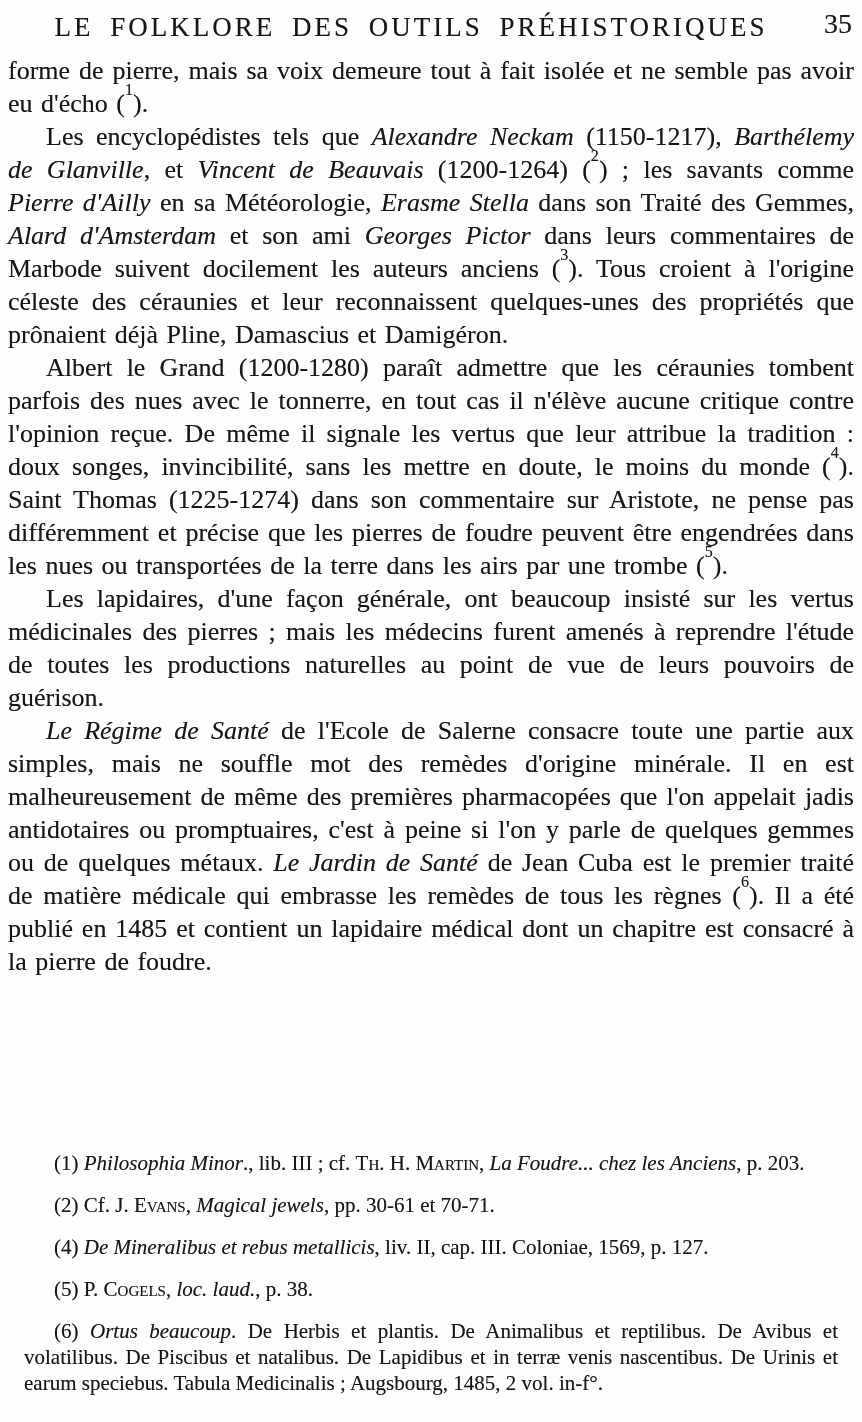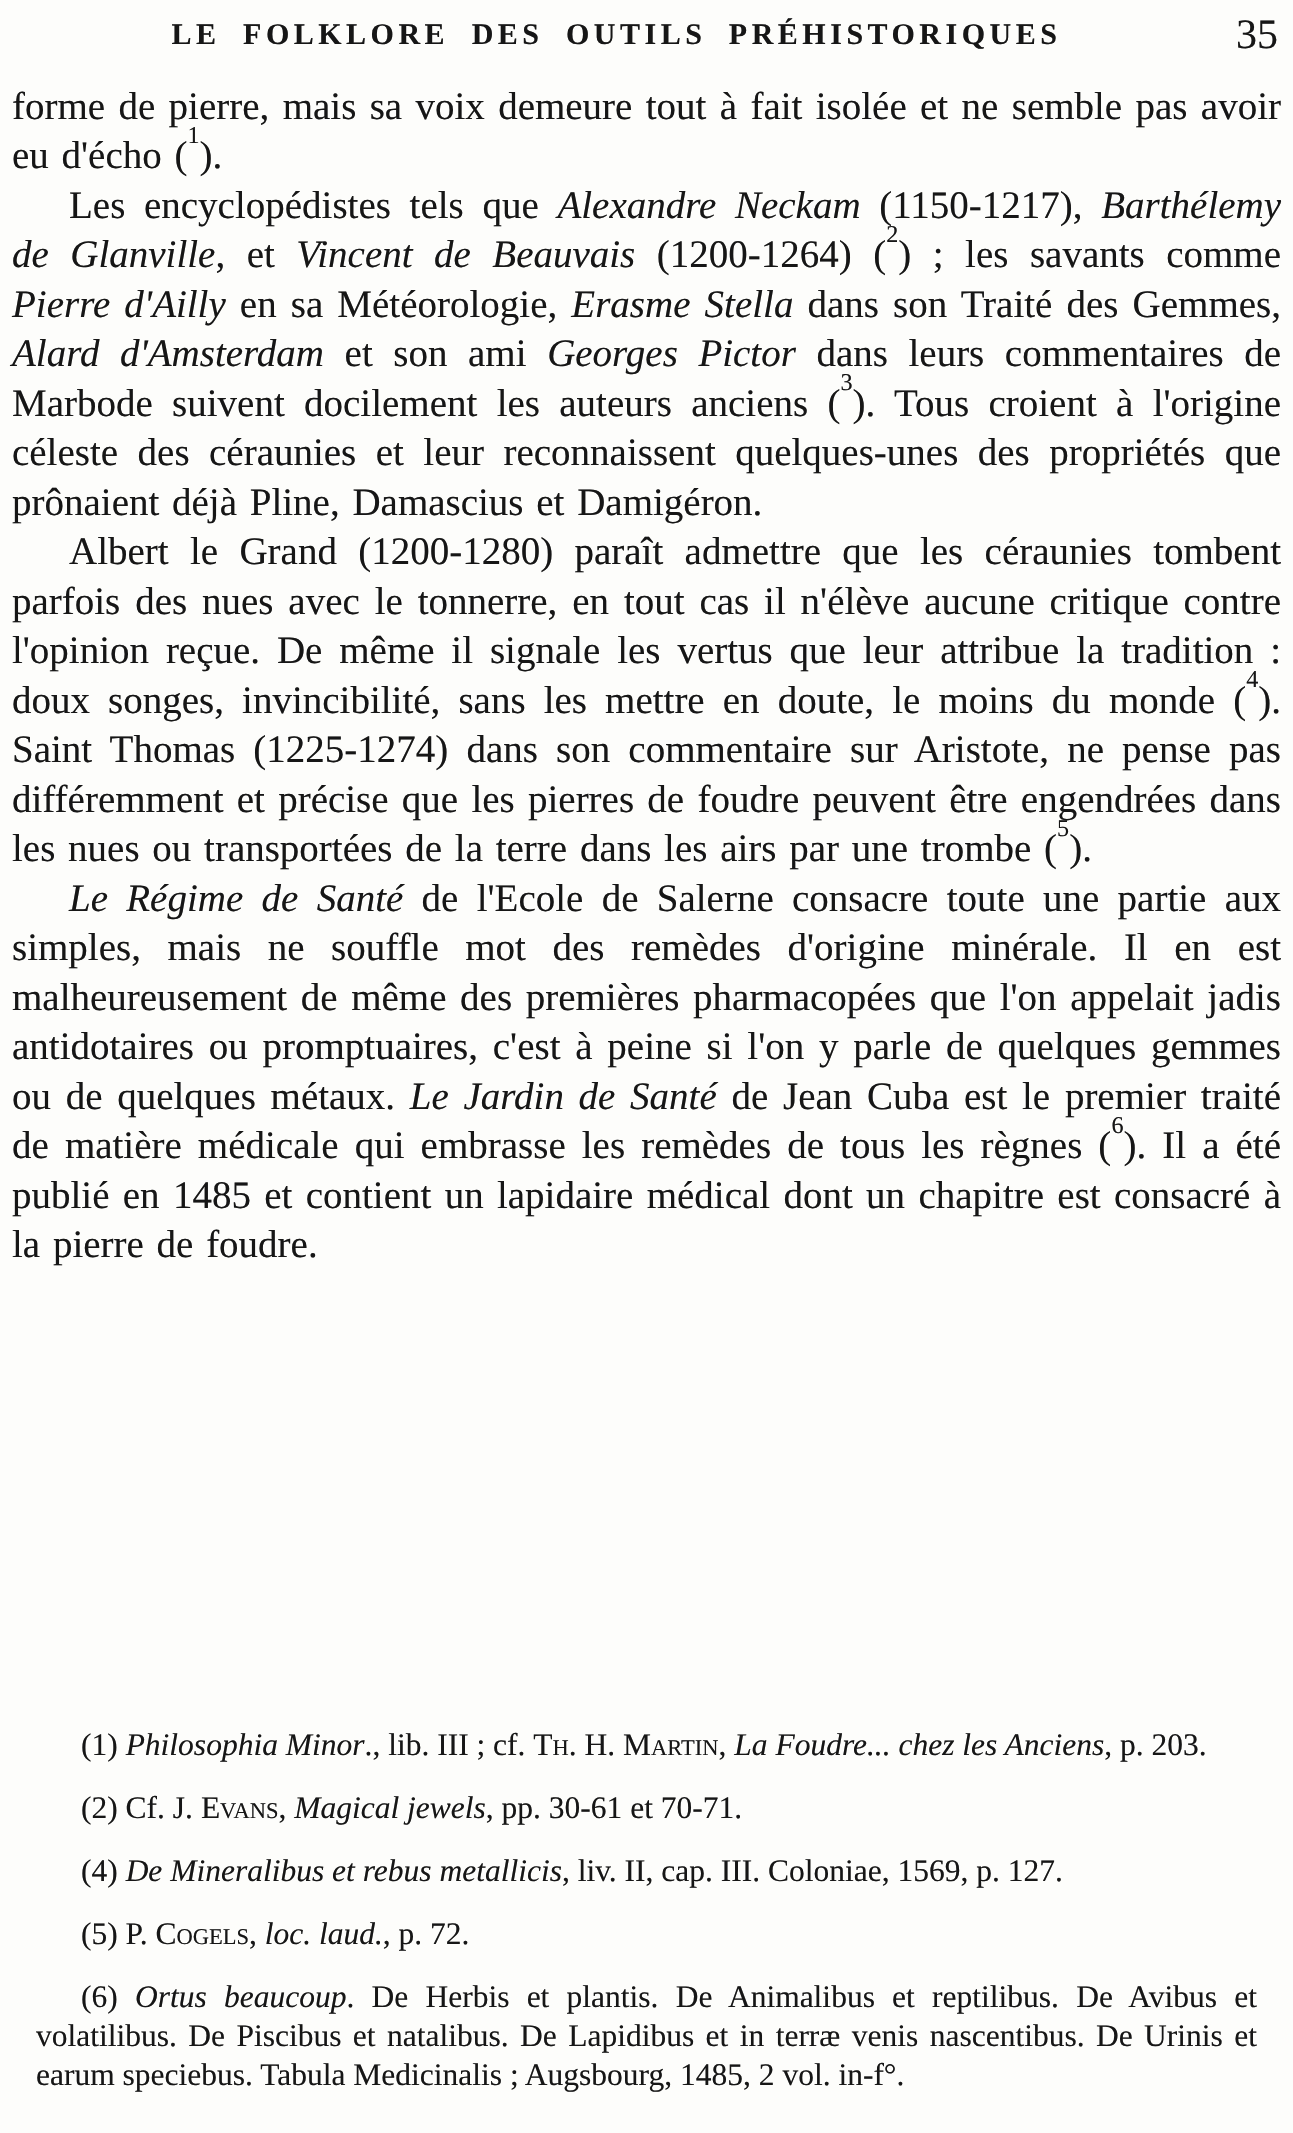--- a/index.html
+++ b/index.html
@@ -28,22 +28,22 @@
     position: relative;
     height: 32px;
     flex: 0 0 auto;
   }
   .header-title {
     position: absolute;
     left: 0;
     right: 40px;
     top: 2px;
     text-align: center;
-    font-size: 20px;
-    font-weight: 700;
+    font-size: 27px;
+    font-weight: 400;
     letter-spacing: 3px;
     word-spacing: 7px;
     white-space: nowrap;
   }
   .page-number {
     position: absolute;
     right: 2px;
     top: -2px;
     font-size: 28px;
     font-weight: 400;
@@ -98,24 +98,25 @@
 
   <div class="running-header">
     <div class="header-title">LE FOLKLORE DES OUTILS PRÉHISTORIQUES</div>
     <div class="page-number">35</div>
   </div>
 
   <div class="body-text">
     <p class="para noindent"><span>forme de pierre, mais sa voix demeure tout à fait isolée et ne semble pas avoir eu d'écho (</span><sup>1</sup><span>).</span></p>
     <p class="para"><span>Les encyclopédistes tels que </span><span class="it">Alexandre Neckam</span><span> (1150-1217), </span><span class="it">Barthélemy de Glanville</span><span>, et </span><span class="it">Vincent de Beauvais</span><span> (1200-1264) (</span><sup>2</sup><span>) ; les savants comme </span><span class="it">Pierre d'Ailly</span><span> en sa Météorologie, </span><span class="it">Erasme Stella</span><span> dans son Traité des Gemmes, </span><span class="it">Alard d'Amsterdam</span><span> et son ami </span><span class="it">Georges Pictor</span><span> dans leurs commentaires de Marbode suivent docilement les auteurs anciens (</span><sup>3</sup><span>). Tous croient à l'origine céleste des céraunies et leur reconnaissent quelques-unes des propriétés que prônaient déjà Pline, Damascius et Damigéron.</span></p>
     <p class="para"><span>Albert le Grand (1200-1280) paraît admettre que les céraunies tombent parfois des nues avec le tonnerre, en tout cas il n'élève aucune critique contre l'opinion reçue. De même il signale les vertus que leur attribue la tradition : doux songes, invincibilité, sans les mettre en doute, le moins du monde (</span><sup>4</sup><span>). Saint Thomas (1225-1274) dans son commentaire sur Aristote, ne pense pas différemment et précise que les pierres de foudre peuvent être engendrées dans les nues ou transportées de la terre dans les airs par une trombe (</span><sup>5</sup><span>).</span></p>
+    <p class="para"><span>Les lapidaires, d'une façon générale, ont beaucoup insisté sur les vertus médicinales des pierres ; mais les médecins furent amenés à reprendre l'étude de toutes les productions naturelles au point de vue de leurs pouvoirs de guérison.</span></p>
     <p class="para"><span class="it">Le Régime de Santé</span><span> de l'Ecole de Salerne consacre toute une partie aux simples, mais ne souffle mot des remèdes d'origine minérale. Il en est malheureusement de même des premières pharmacopées que l'on appelait jadis antidotaires ou promptuaires, c'est à peine si l'on y parle de quelques gemmes ou de quelques métaux. </span><span class="it">Le Jardin de Santé</span><span> de Jean Cuba est le premier traité de matière médicale qui embrasse les remèdes de tous les règnes (</span><sup>6</sup><span>). Il a été publié en 1485 et contient un lapidaire médical dont un chapitre est consacré à la pierre de foudre.</span></p>
   </div>
 
   <div class="footnotes">
     <p class="footnote"><span>(1) </span><span class="it">Philosophia Minor</span><span>., lib. III ; cf. </span><span class="sc">Th. H. Martin</span><span>, </span><span class="it">La Foudre... chez les Anciens</span><span>, p. 203.</span></p>
     <p class="footnote"><span>(2) Cf. J. </span><span class="sc">Evans</span><span>, </span><span class="it">Magical jewels</span><span>, pp. 30-61 et 70-71.</span></p>
     <p class="footnote"><span>(4) </span><span class="it">De Mineralibus et rebus metallicis</span><span>, liv. II, cap. III. Coloniae, 1569, p. 127.</span></p>
-    <p class="footnote"><span>(5) P. </span><span class="sc">Cogels</span><span>, </span><span class="it">loc. laud.</span><span>, p. 72.</span></p>
+    <p class="footnote"><span>(5) P. </span><span class="sc">Cogels</span><span>, </span><span class="it">loc. laud.</span><span>, p. 38.</span></p>
     <p class="footnote"><span>(6) </span><span class="it">Ortus beaucoup</span><span>. De Herbis et plantis. De Animalibus et reptilibus. De Avibus et volatilibus. De Piscibus et natalibus. De Lapidibus et in terræ venis nascentibus. De Urinis et earum speciebus. Tabula Medicinalis ; Augsbourg, 1485, 2 vol. in-f°.</span></p>
   </div>
 
 </div>
 
 </body></html>

